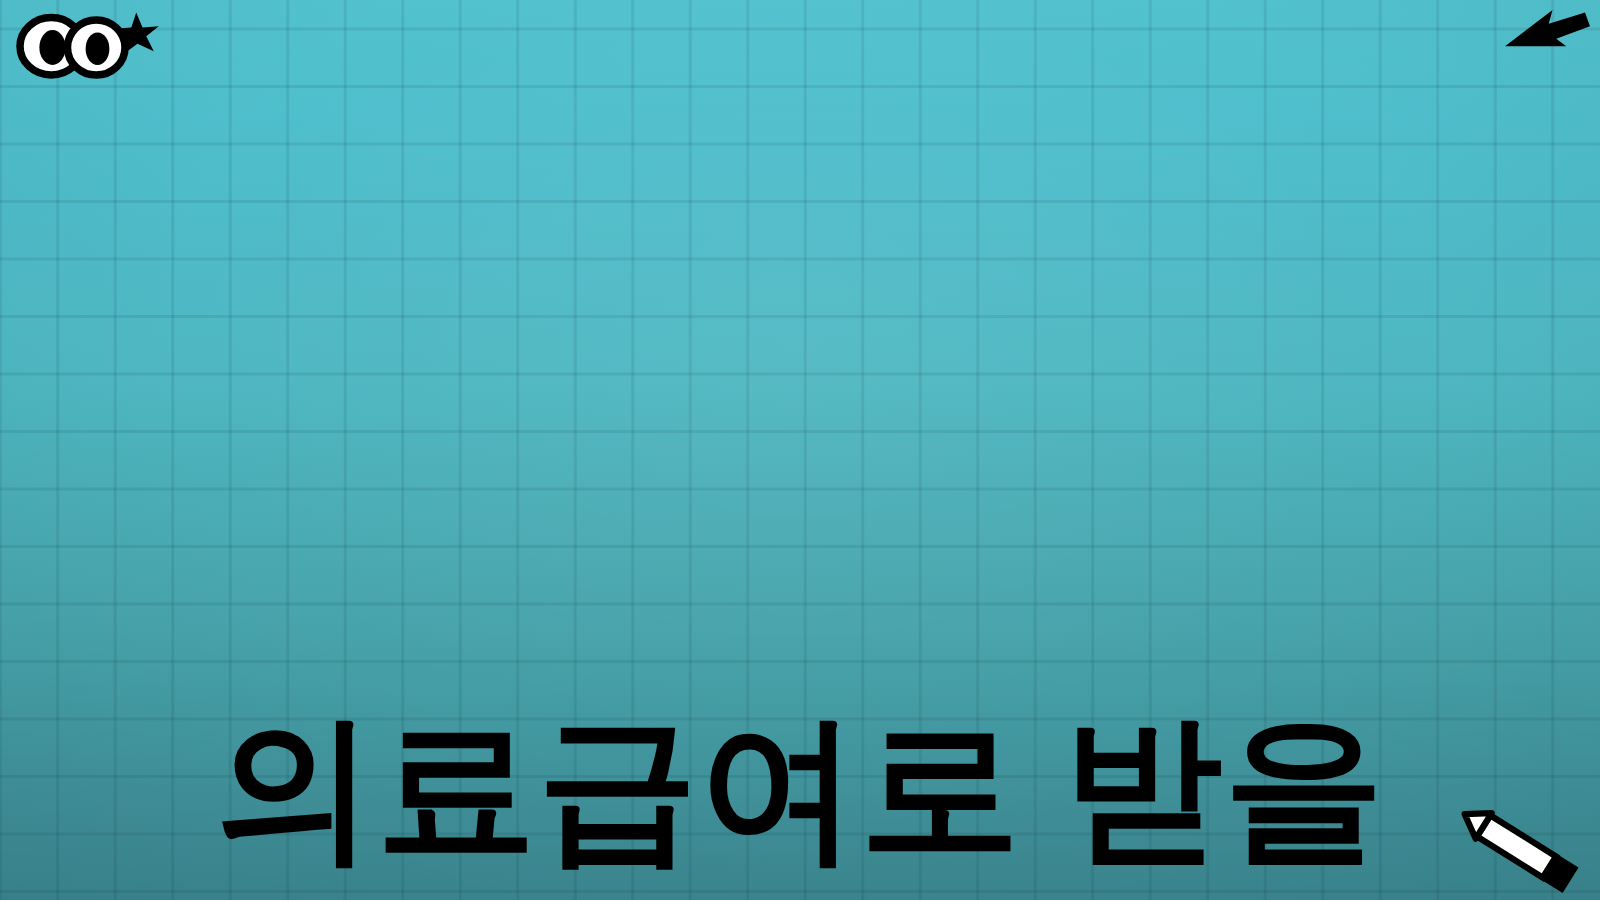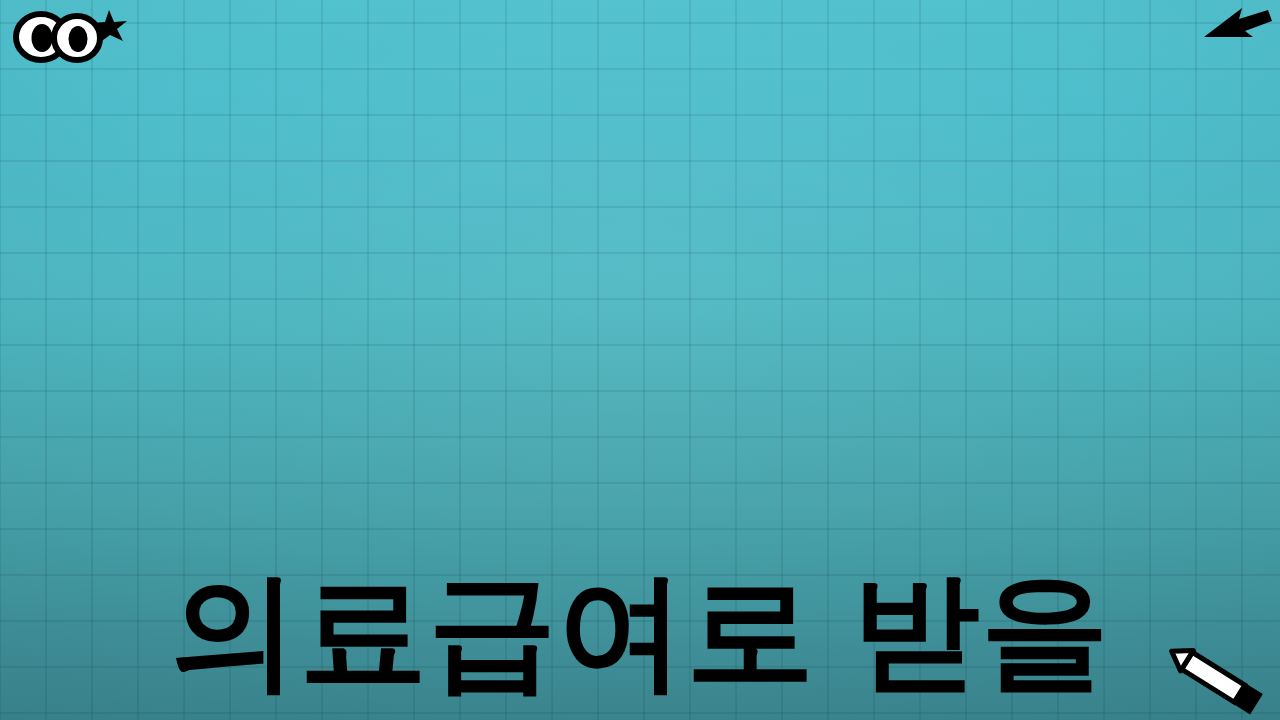--- a/index.html
+++ b/index.html
@@ -5,21 +5,21 @@
   html, body {
     margin: 0;
     padding: 0;
     background: #000;
   }
   #canvas {
     position: relative;
     width: 1280px;
     height: 720px;
     overflow: hidden;
-    font-family: Liberation Sans, sans-serif;
+    font-family: Liberation Serif, serif;
   }
 
   
   .bg-gradient {
     position: absolute;
     inset: 0;
     background: linear-gradient(180deg,
                 #52c2ce 0%,
                 #4fbecc 14%,
                 #4eb7c1 42%,

